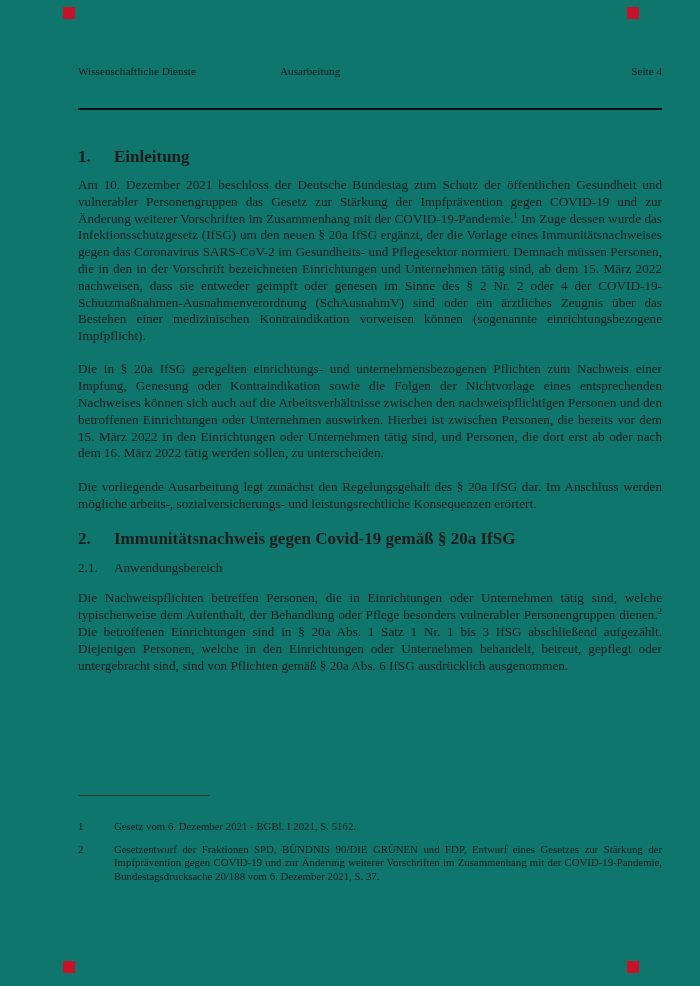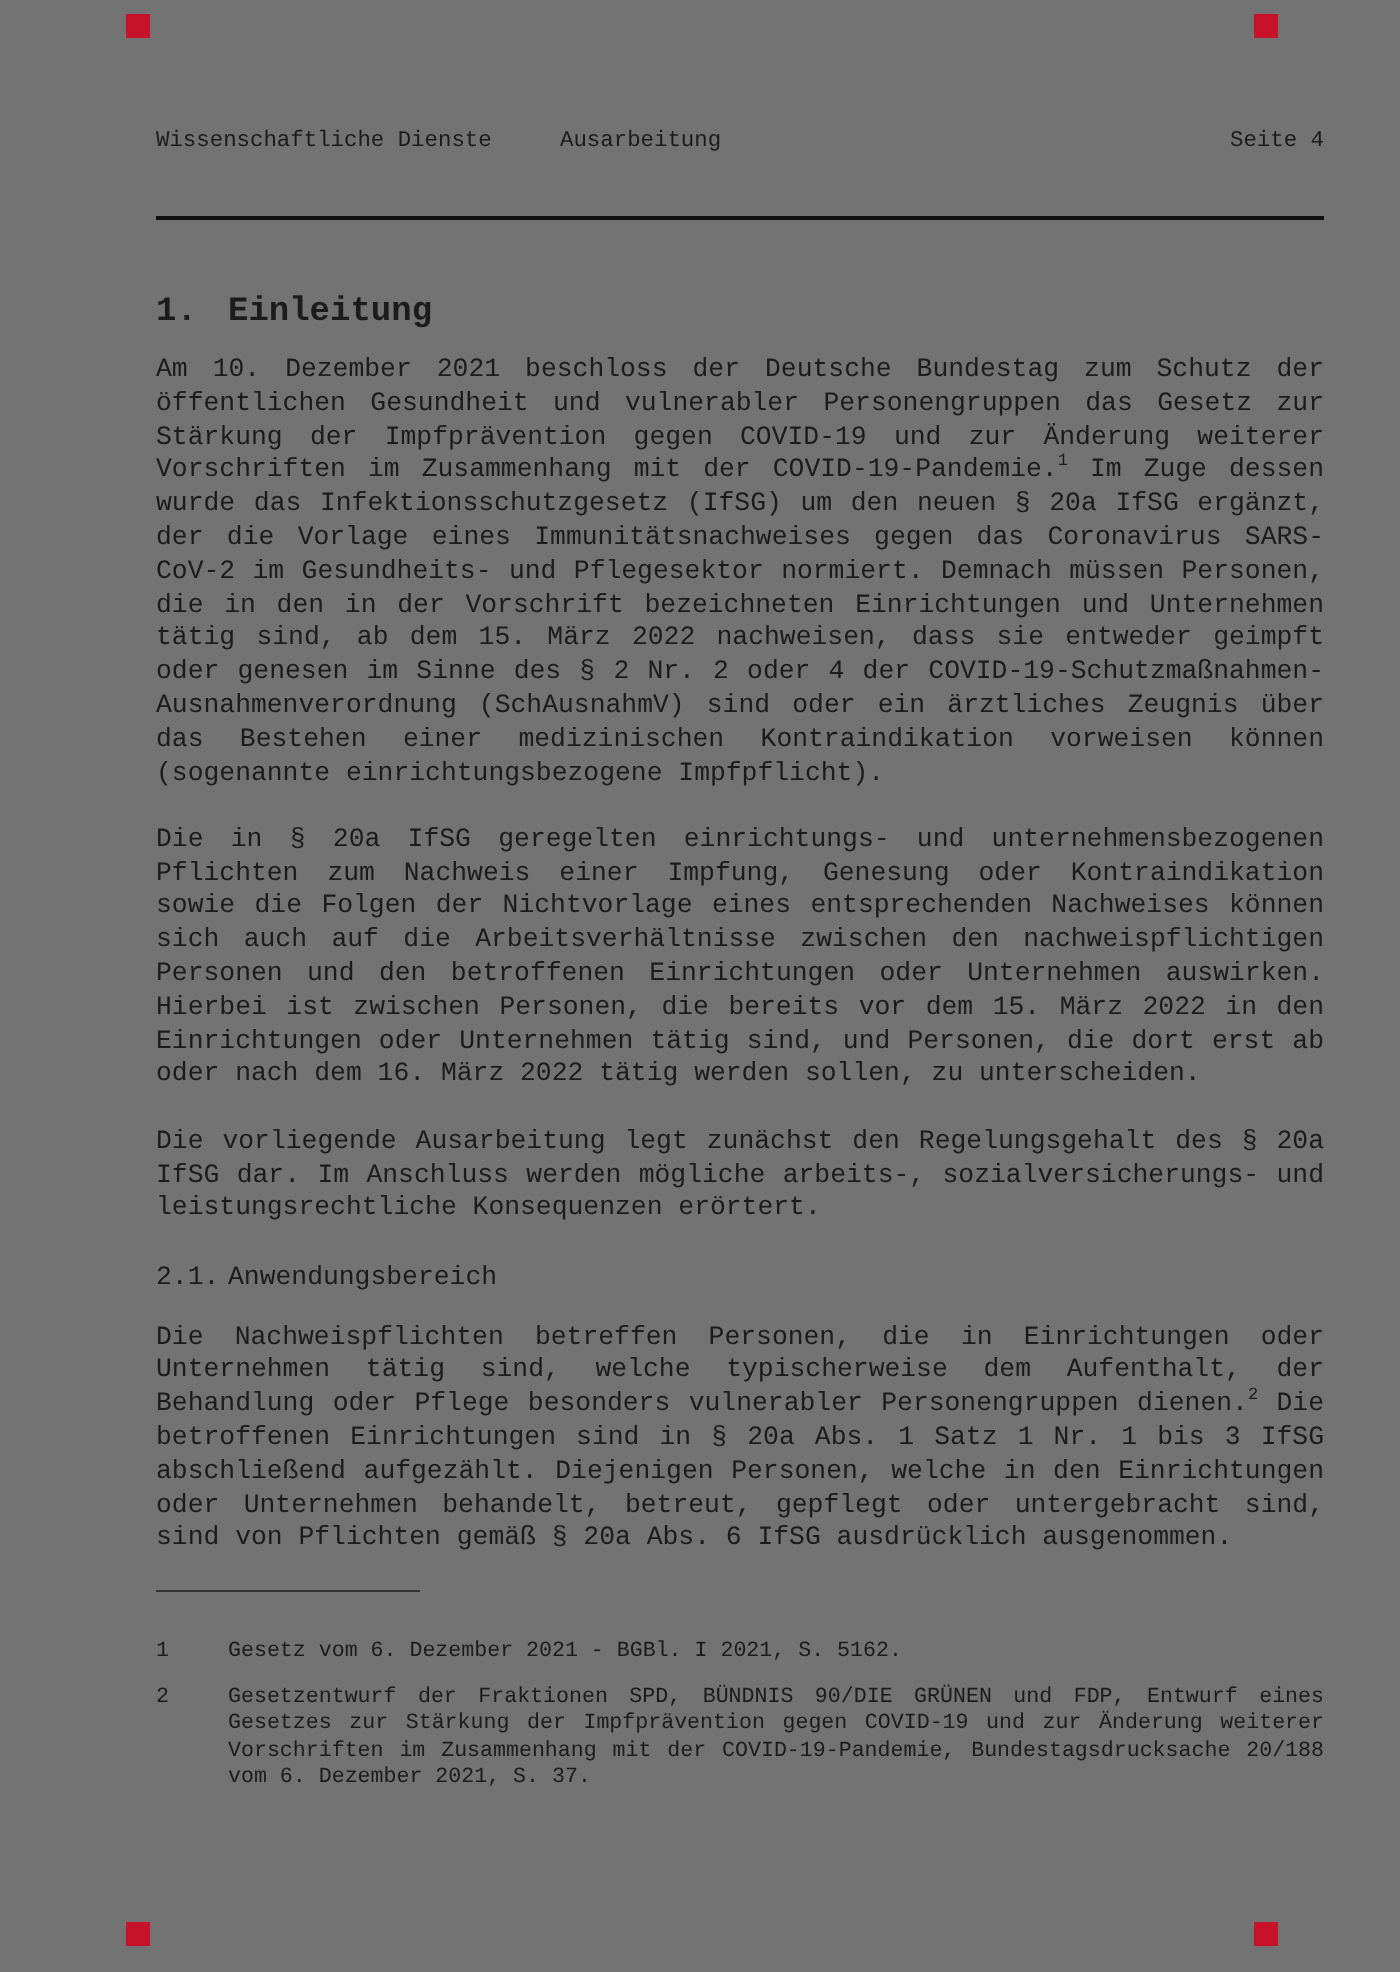--- a/index.html
+++ b/index.html
@@ -4,24 +4,24 @@
 <style>
   html, body {
     margin: 0;
     padding: 0;
     background: #ffffff;
   }
   .page {
     position: relative;
     width: 700px;
     height: 986px;
-    background: #737373;
+    background: #0f766e;
     box-sizing: border-box;
     padding: 64px 38px 0 78px;
-    font-family: Liberation Mono, monospace;
+    font-family: Liberation Serif, serif;
     color: #1c1c1c;
     overflow: hidden;
   }
   .crop-mark {
     position: absolute;
     width: 12px;
     height: 12px;
   }
   .crop-tl { left: 63px; top: 7px; }
   .crop-tr { left: 627px; top: 7px; }
@@ -124,20 +124,21 @@
   <main>
 
     <h2 class="heading-1"><span class="h-num">1.</span><span>Einleitung</span></h2>
 
     <p class="body-para"><span>Am 10. Dezember 2021 beschloss der Deutsche Bundestag zum Schutz der öffentlichen Gesundheit und vulnerabler Personengruppen das Gesetz zur Stärkung der Impfprävention gegen COVID-19 und zur Änderung weiterer Vorschriften im Zusammenhang mit der COVID-19-Pandemie.</span><sup class="fn-ref">1</sup><span> Im Zuge dessen wurde das Infektionsschutzgesetz (IfSG) um den neuen § 20a IfSG ergänzt, der die Vorlage eines Immunitätsnachweises gegen das Coronavirus SARS-CoV-2 im Gesundheits- und Pflegesektor normiert. Demnach müssen Personen, die in den in der Vorschrift bezeichneten Einrichtungen und Unternehmen tätig sind, ab dem 15. März 2022 nachweisen, dass sie entweder geimpft oder genesen im Sinne des § 2 Nr. 2 oder 4 der COVID-19-Schutzmaßnahmen-Ausnahmenverordnung (SchAusnahmV) sind oder ein ärztliches Zeugnis über das Bestehen einer medizinischen Kontraindikation vorweisen können (sogenannte einrichtungsbezogene Impfpflicht).</span></p>
 
     <p class="body-para">Die in § 20a IfSG geregelten einrichtungs- und unternehmensbezogenen Pflichten zum Nachweis einer Impfung, Genesung oder Kontraindikation sowie die Folgen der Nichtvorlage eines entsprechenden Nachweises können sich auch auf die Arbeitsverhältnisse zwischen den nachweispflichtigen Personen und den betroffenen Einrichtungen oder Unternehmen auswirken. Hierbei ist zwischen Personen, die bereits vor dem 15. März 2022 in den Einrichtungen oder Unternehmen tätig sind, und Personen, die dort erst ab oder nach dem 16. März 2022 tätig werden sollen, zu unterscheiden.</p>
 
     <p class="body-para">Die vorliegende Ausarbeitung legt zunächst den Regelungsgehalt des § 20a IfSG dar. Im Anschluss werden mögliche arbeits-, sozialversicherungs- und leistungsrechtliche Konsequenzen erörtert.</p>
 
+    <h2 class="heading-2"><span class="h-num">2.</span><span>Immunitätsnachweis gegen Covid-19 gemäß § 20a IfSG</span></h2>
 
     <div class="subheading"><span class="h-num">2.1.</span><span>Anwendungsbereich</span></div>
 
     <p class="body-para"><span>Die Nachweispflichten betreffen Personen, die in Einrichtungen oder Unternehmen tätig sind, welche typischerweise dem Aufenthalt, der Behandlung oder Pflege besonders vulnerabler Personengruppen dienen.</span><sup class="fn-ref">2</sup><span> Die betroffenen Einrichtungen sind in § 20a Abs. 1 Satz 1 Nr. 1 bis 3 IfSG abschließend aufgezählt. Diejenigen Personen, welche in den Einrichtungen oder Unternehmen behandelt, betreut, gepflegt oder untergebracht sind, sind von Pflichten gemäß § 20a Abs. 6 IfSG ausdrücklich ausgenommen.</span></p>
 
   </main>
 
   <div class="footnote-area">
     <hr class="footnote-rule">
     <div class="footnote">

